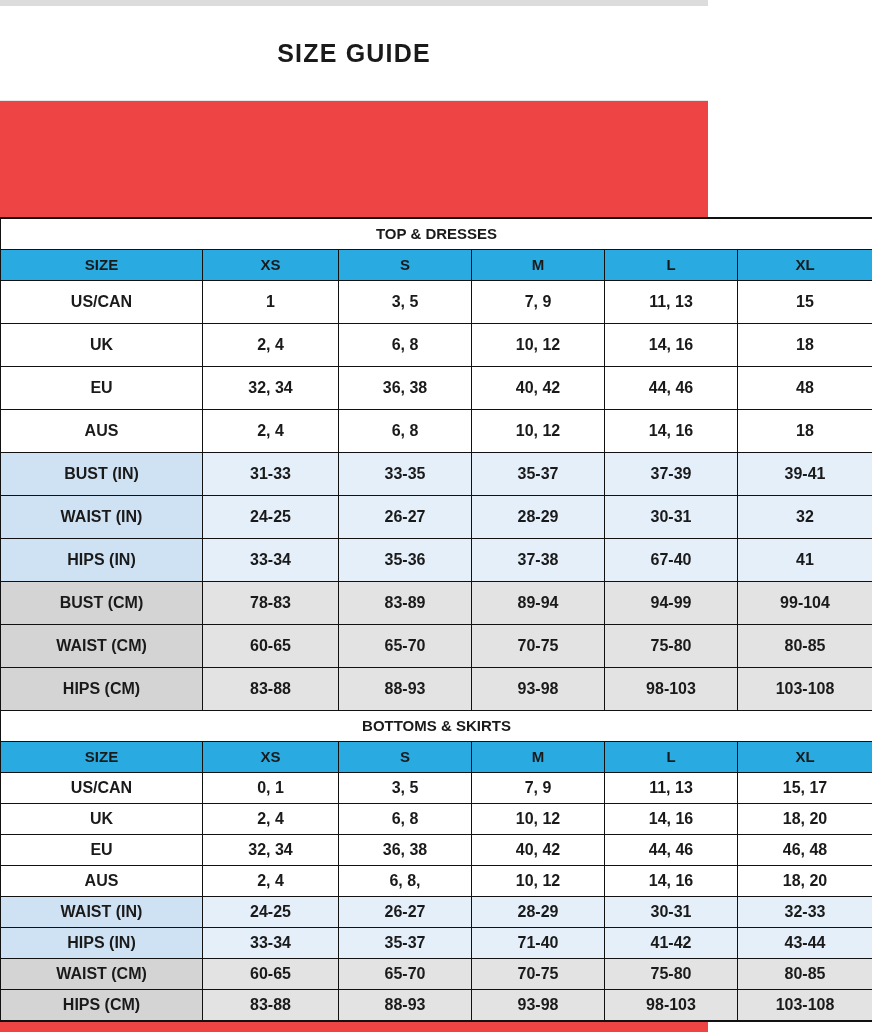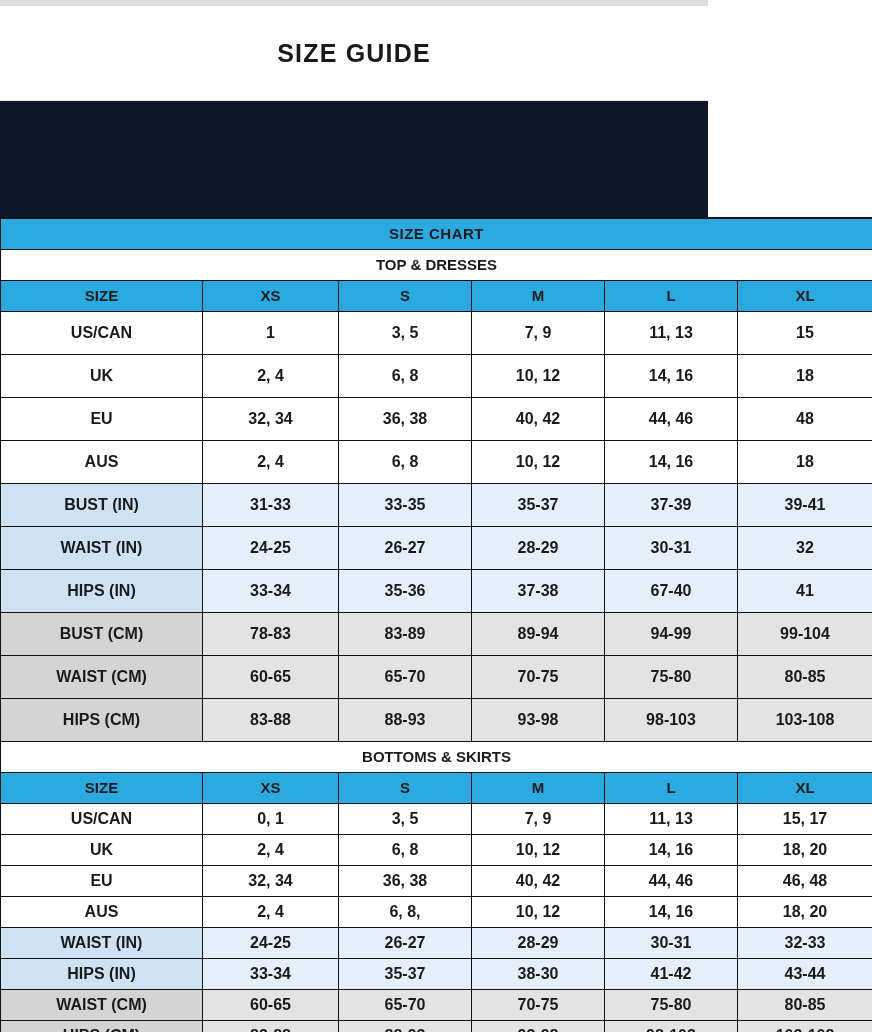--- a/index.html
+++ b/index.html
@@ -11,21 +11,21 @@
     width: 872px;
     height: 1032px;
     font-family: "Liberation Sans", sans-serif;
     color: #1a1a1a;
     overflow: hidden;
   }
   .page {
     position: relative;
     width: 708px;
     height: 1032px;
-    background: #0f172a;
+    background: #ef4444;
   }
   .top-strip {
     height: 6px;
     background: #dcdcdc;
     width: 100%;
   }
   .page-header {
     height: 94px;
     border-bottom: 1px solid #e6e6e6;
     display: flex;
@@ -143,23 +143,20 @@
       <colgroup>
         <col class="c0">
           <col class="c1">
           <col class="c2">
           <col class="c3">
           <col class="c4">
           <col class="c5">
       </colgroup>
       <tbody id="chart-body">
           <tr>
-            <td class="banner" colspan="6">SIZE CHART</td>
-          </tr>
-          <tr>
             <td class="section" colspan="6">TOP &amp; DRESSES</td>
           </tr>
           <tr>
             <td class="hdr">SIZE</td>
             <td class="hdr">XS</td>
             <td class="hdr">S</td>
             <td class="hdr">M</td>
             <td class="hdr">L</td>
             <td class="hdr">XL</td>
           </tr>
@@ -291,21 +288,21 @@
             <td class="val-blue">24-25</td>
             <td class="val-blue">26-27</td>
             <td class="val-blue">28-29</td>
             <td class="val-blue">30-31</td>
             <td class="val-blue">32-33</td>
           </tr>
           <tr class="tall2">
             <td class="lbl-blue">HIPS (IN)</td>
             <td class="val-blue">33-34</td>
             <td class="val-blue">35-37</td>
-            <td class="val-blue">38-30</td>
+            <td class="val-blue">71-40</td>
             <td class="val-blue">41-42</td>
             <td class="val-blue">43-44</td>
           </tr>
           <tr class="tall2">
             <td class="lbl-gray">WAIST (CM)</td>
             <td class="val-gray">60-65</td>
             <td class="val-gray">65-70</td>
             <td class="val-gray">70-75</td>
             <td class="val-gray">75-80</td>
             <td class="val-gray">80-85</td>

